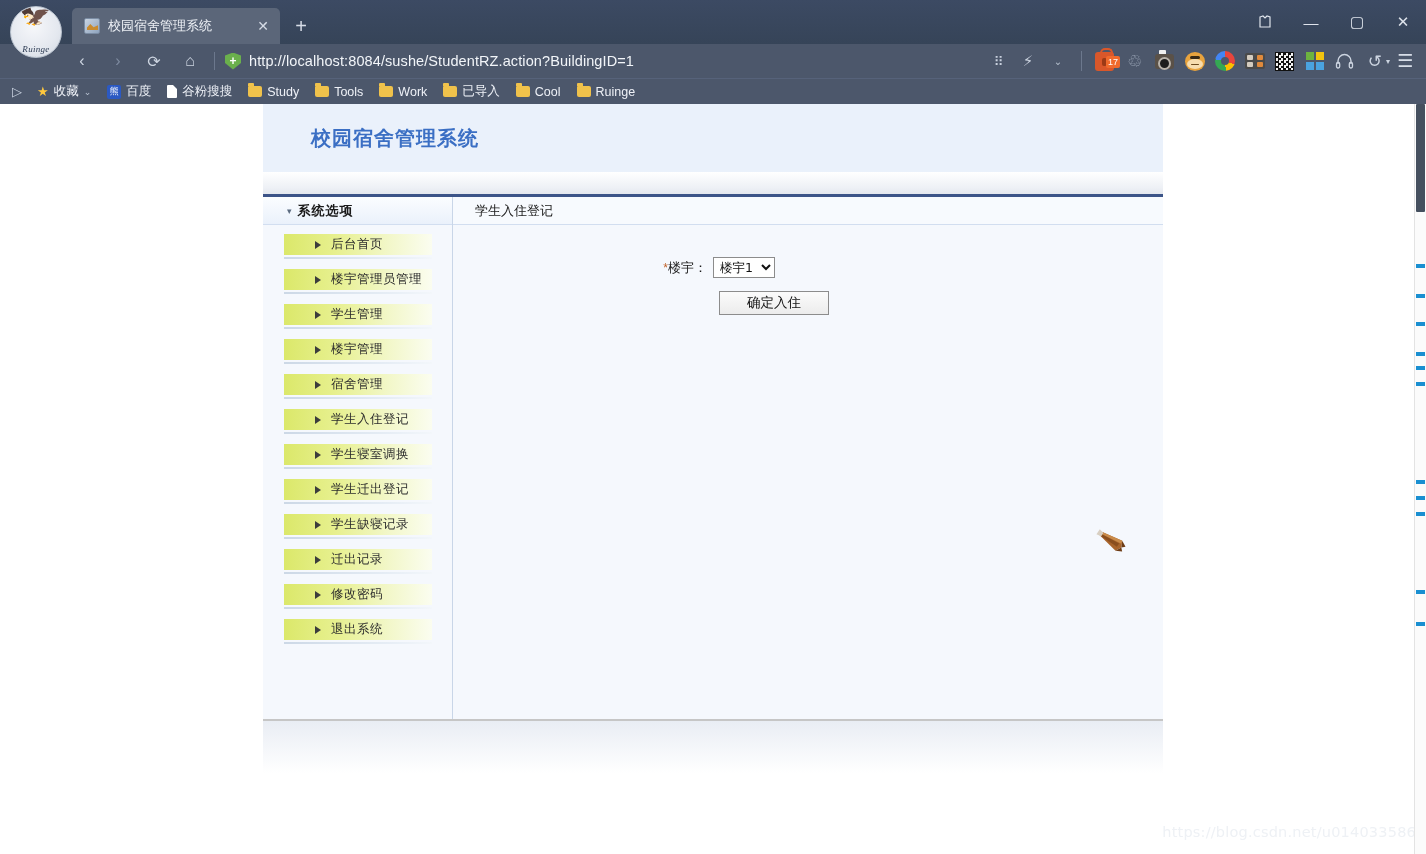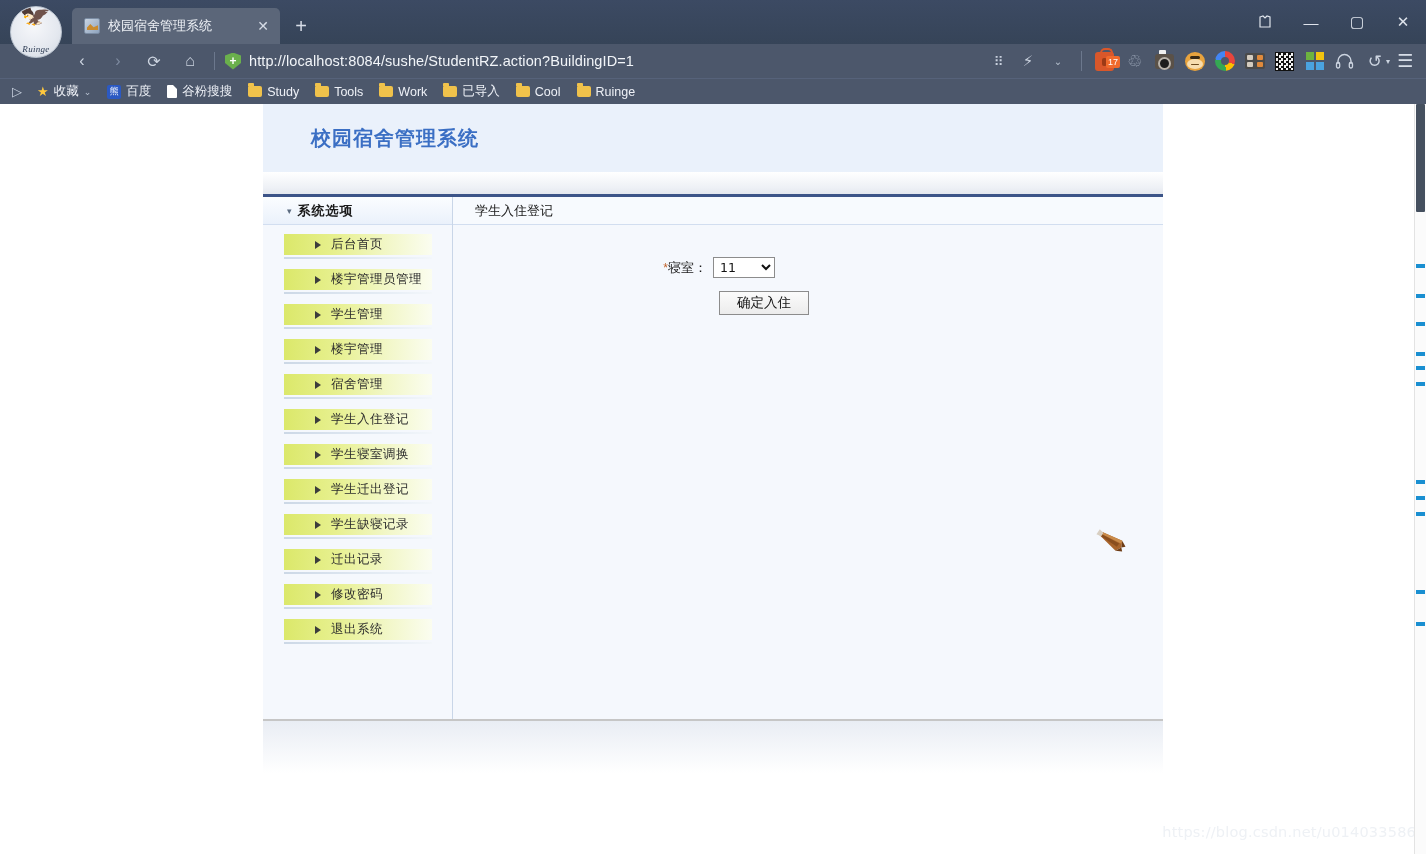--- a/index.html
+++ b/index.html
@@ -225,21 +225,21 @@
     display:flex; align-items:flex-start; justify-content:center; overflow:hidden;
   }
   .ime-ico .dots { font-size:8px; letter-spacing:1px; margin-top:-1px; }
   .ime-ico .sub {
     position:absolute; right:0; bottom:0; width:12px; height:9px; background:#f2f2f2;
     color:#111; font-size:7px; display:flex; align-items:center; justify-content:center; border-radius:1px;
   }
   .frow-btn { display:flex; }
   .btn-spacer { width: 266px; }
   button.submit {
-    height: 24px; padding: 0 17px; font-size: 13.5px;
+    height: 24px; padding: 0 27px; font-size: 13.5px;
     border: 1px solid #8c8c8c; background: linear-gradient(180deg,#fbfbfb 0%, #ececec 100%);
     color:#111; font-family:"DejaVu Sans", sans-serif;
   }
 
   .cursor-img {
     position: absolute; left: 637px; top: 296px; width: 40px; height: 40px;
     pointer-events: none;
   }
 
   .page-footer-rule { height: 2px; background: #c6c6c6; }
@@ -459,29 +459,29 @@
           </div>
         </div>
 
         <div class="content">
           <div class="content-tabbar">
             <div class="ctab">学生入住登记</div>
           </div>
           <div class="content-body">
             <div class="form">
 
-
               <div class="frow">
                 <div class="flabel">
-                  <span class="req">*</span><span>寝室：</span>
+                  <span class="req">*</span><span>楼宇：</span>
                 </div>
                 <select class="fsel">
-                  <option>11</option>
+                  <option>楼宇1</option>
                 </select>
               </div>
+
 
 
               <div class="frow frow-btn">
                 <div class="btn-spacer"></div>
                 <button class="submit">确定入住</button>
               </div>
 
             </div>
 
             <div class="cursor-img">

